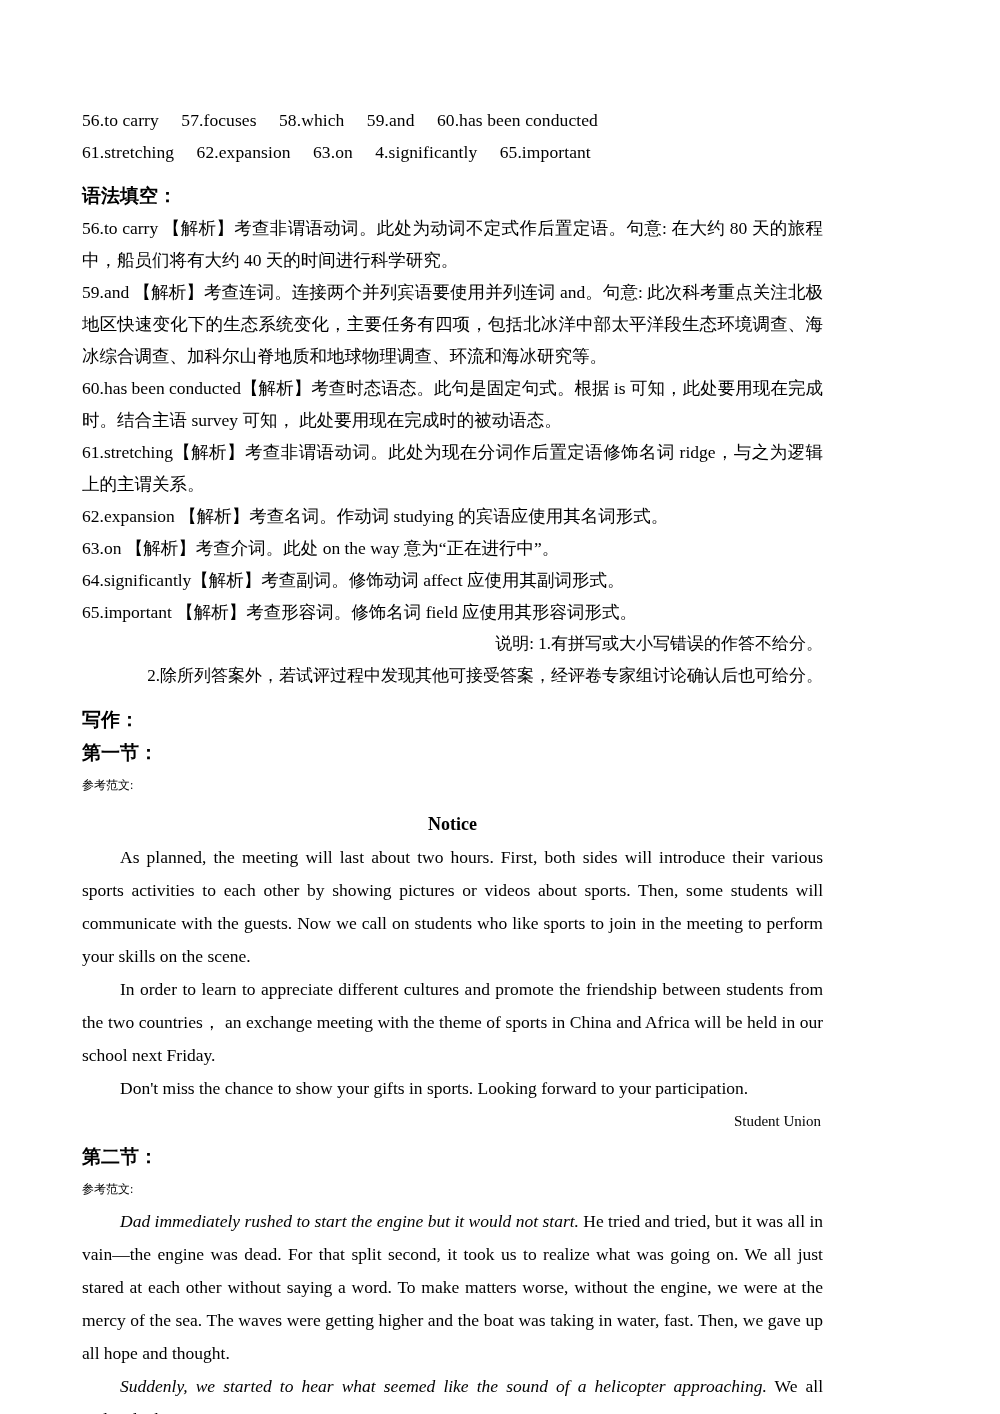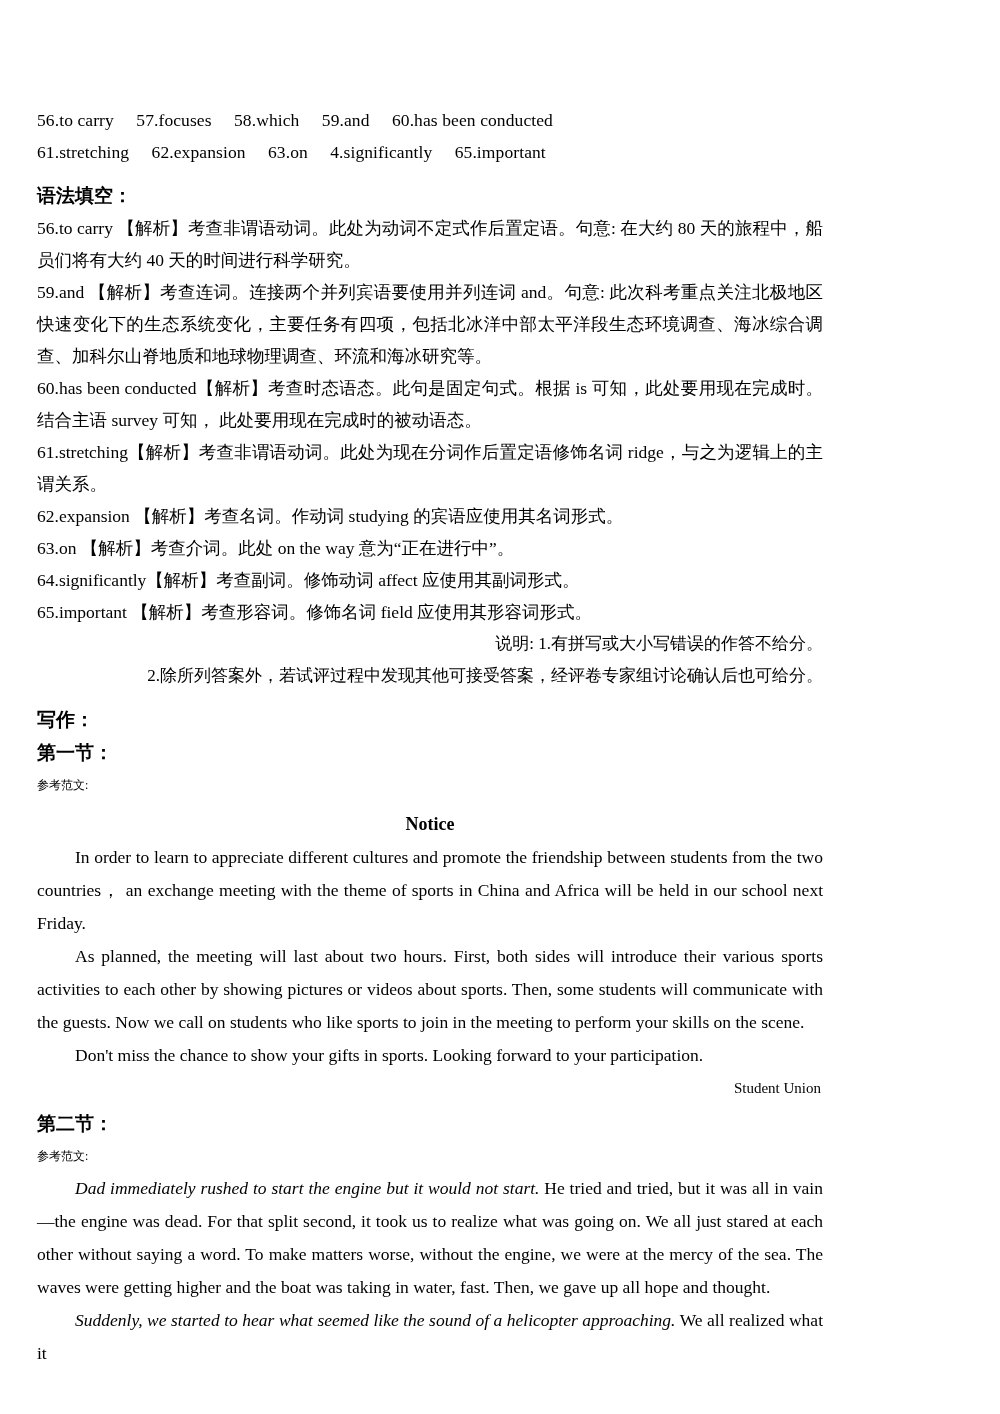--- a/index.html
+++ b/index.html
@@ -12,21 +12,21 @@
     height: 1414px;
     font-family: "Liberation Serif", "DejaVu Serif", serif;
     color: #000000;
     overflow: hidden;
   }
   .page {
     position: relative;
     width: 898px;
     height: 1414px;
     box-sizing: border-box;
-    padding: 104px 75px 0 37px;
+    padding: 104px 75px 0 82px;
   }
   .answers-line {
     font-size: 17.5px;
     line-height: 32px;
     white-space: pre;
     letter-spacing: 0.1px;
   }
   .section-head {
     font-family: "DejaVu Sans", "Liberation Sans", sans-serif;
     font-weight: bold;
@@ -105,22 +105,22 @@
   <p class="para-note">2.除所列答案外，若试评过程中发现其他可接受答案，经评卷专家组讨论确认后也可给分。</p>
 
   <div class="section-head">写作：</div>
   <div class="sub-head">第一节：</div>
   <div class="plain-cn">参考范文:</div>
 
   <div class="spacer-sm"></div>
 
   <p class="center-title">Notice</p>
 
+  <p class="essay">As planned, the meeting will last about two hours. First, both sides will introduce their various sports activities to each other by showing pictures or videos about sports. Then, some students will communicate with the guests. Now we call on students who like sports to join in the meeting to perform your skills on the scene.</p>
   <p class="essay">In order to learn to appreciate different cultures and promote the friendship between students from the two countries，  an exchange meeting with the theme of sports in China and Africa will be held in our school next Friday.</p>
-  <p class="essay">As planned, the meeting will last about two hours. First, both sides will introduce their various sports activities to each other by showing pictures or videos about sports. Then, some students will communicate with the guests. Now we call on students who like sports to join in the meeting to perform your skills on the scene.</p>
   <p class="essay">Don't miss the chance to show your gifts in sports. Looking forward to your participation.</p>
   <p class="right-sign">Student Union</p>
 
   <div class="spacer-xs"></div>
 
   <div class="sub-head">第二节：</div>
   <div class="plain-cn">参考范文:</div>
 
   <p class="essay"><span class="it">Dad immediately rushed to start the engine but it would not start.</span><span> He tried and tried, but it was all in vain—the engine was dead. For that split second, it took us to realize what was going on. We all just stared at each other without saying a word. To make matters worse, without the engine, we were at the mercy of the sea. The waves were getting higher and the boat was taking in water, fast. Then, we gave up all hope and thought.</span></p>
 

